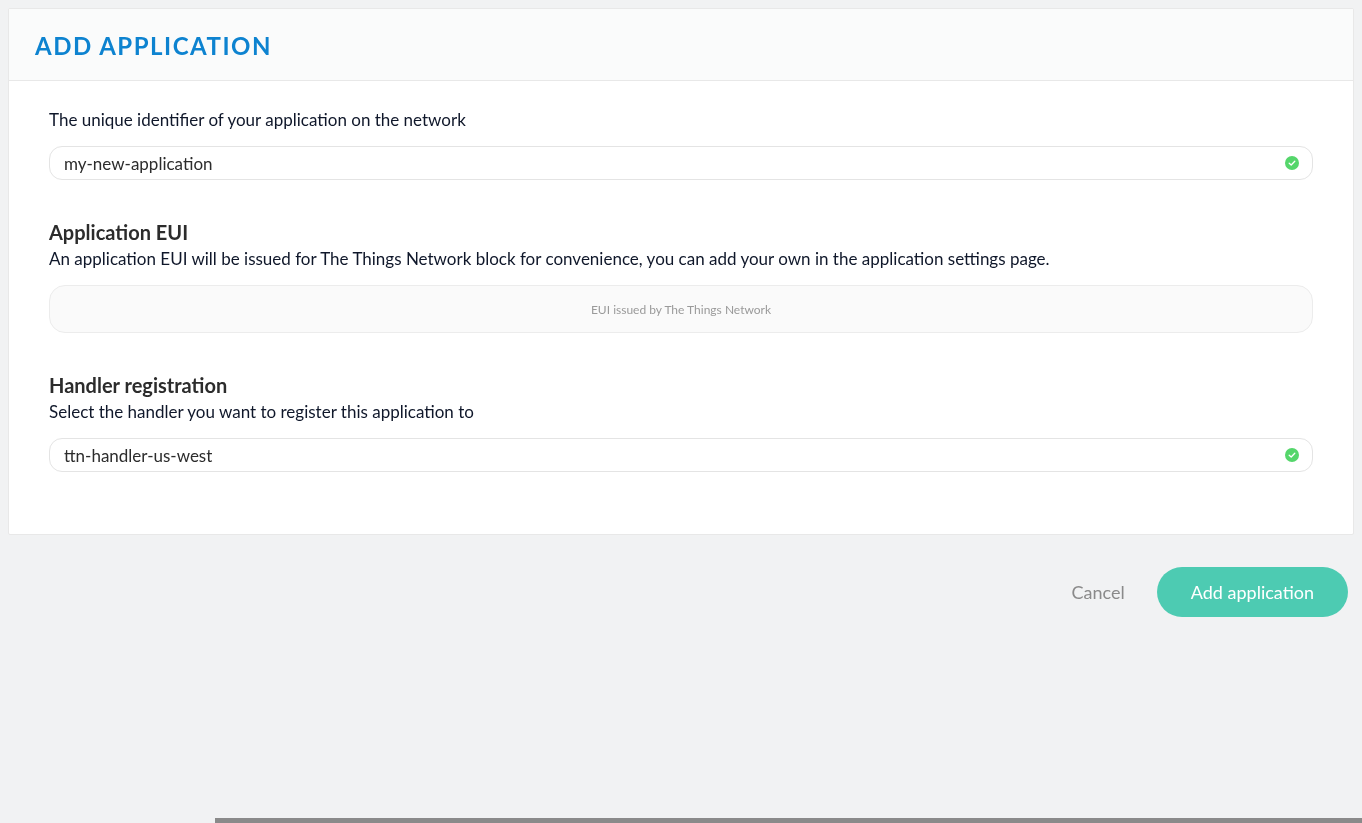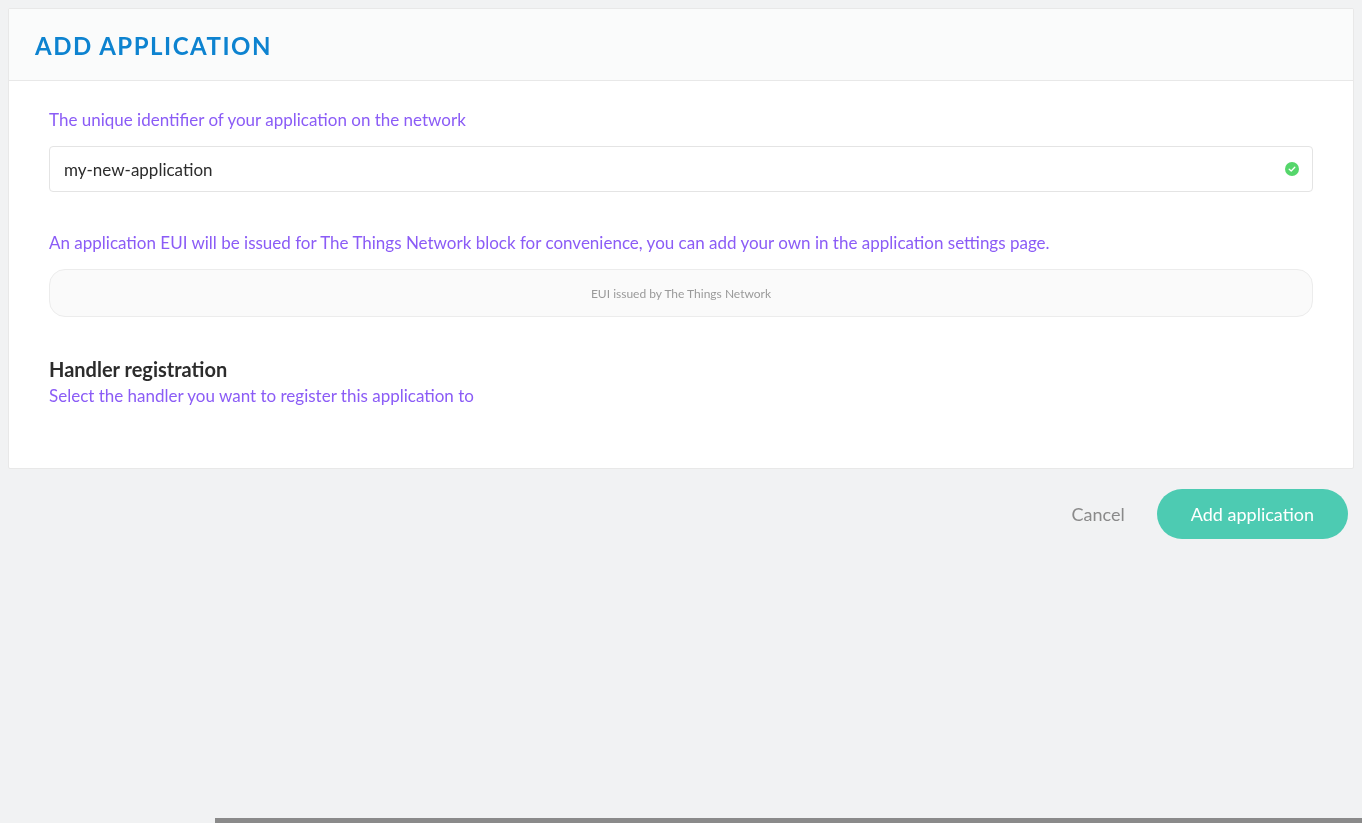--- a/index.html
+++ b/index.html
@@ -37,33 +37,33 @@
   }
   .field-block:last-child { margin-bottom: 22px; }
   .field-label {
     font-size: 20px;
     font-weight: 700;
     color: #2c2c2c;
     margin-bottom: 4px;
   }
   .field-help {
     font-size: 17px;
-    color: #8b5cf6;
+    color: #0f172a;
     margin-bottom: 16px;
   }
   .input-wrap {
     position: relative;
     width: 100%;
   }
   .text-input, .select-input {
     width: 100%;
-    height: 46px;
+    height: 34px;
     padding: 10px 46px 10px 14px;
     border: 1px solid #e4e4e4;
-    border-radius: 4px;
+    border-radius: 13px;
     font-size: 17px;
     color: #2c2c2c;
     background: #fff;
     font-family: inherit;
     outline: none;
     -webkit-appearance: none;
     -moz-appearance: none;
     appearance: none;
   }
   .valid-badge {
@@ -90,21 +90,21 @@
     border: 1px solid #ececec;
     border-radius: 16px;
     background: #fafafa;
     display: flex;
     align-items: center;
     justify-content: center;
     font-size: 12px;
     color: #9a9a9a;
   }
   .action-bar {
-    margin: 0 8px;
+    margin: 12px 8px;
     padding: 20px 6px 10px 6px;
     display: flex;
     justify-content: flex-end;
     gap: 28px;
   }
   .btn-cancel {
     background: transparent;
     border: none;
     color: #8a8a8a;
     font-size: 18px;
@@ -149,29 +149,38 @@
         <span class="valid-badge">
           <svg viewBox="0 0 10 10">
               <path d="M1.5 5.2 L4 7.5 L8.5 2.8" stroke="#fff" stroke-width="1.6" fill="none" stroke-linecap="round" stroke-linejoin="round"></path>
             </svg>
         </span>
       </div>
     </div>
 
 
     <div class="field-block">
+      <div class="field-label">Application EUI</div>
       <div class="field-help">An application EUI will be issued for The Things Network block for convenience, you can add your own in the application settings page.</div>
       <div class="static-box">
         <span>EUI issued by The Things Network</span>
       </div>
     </div>
 
     <div class="field-block">
       <div class="field-label">Handler registration</div>
       <div class="field-help">Select the handler you want to register this application to</div>
+      <div class="input-wrap">
+        <input type="text" class="text-input" value="ttn-handler-us-west" style="">
+        <span class="valid-badge">
+          <svg viewBox="0 0 10 10">
+              <path d="M1.5 5.2 L4 7.5 L8.5 2.8" stroke="#fff" stroke-width="1.6" fill="none" stroke-linecap="round" stroke-linejoin="round"></path>
+            </svg>
+        </span>
+      </div>
     </div>
 
   </div>
 </div>
 
 <div class="action-bar">
   <button class="btn-cancel">Cancel</button>
   <button class="btn-primary">Add application</button>
 </div>
 

